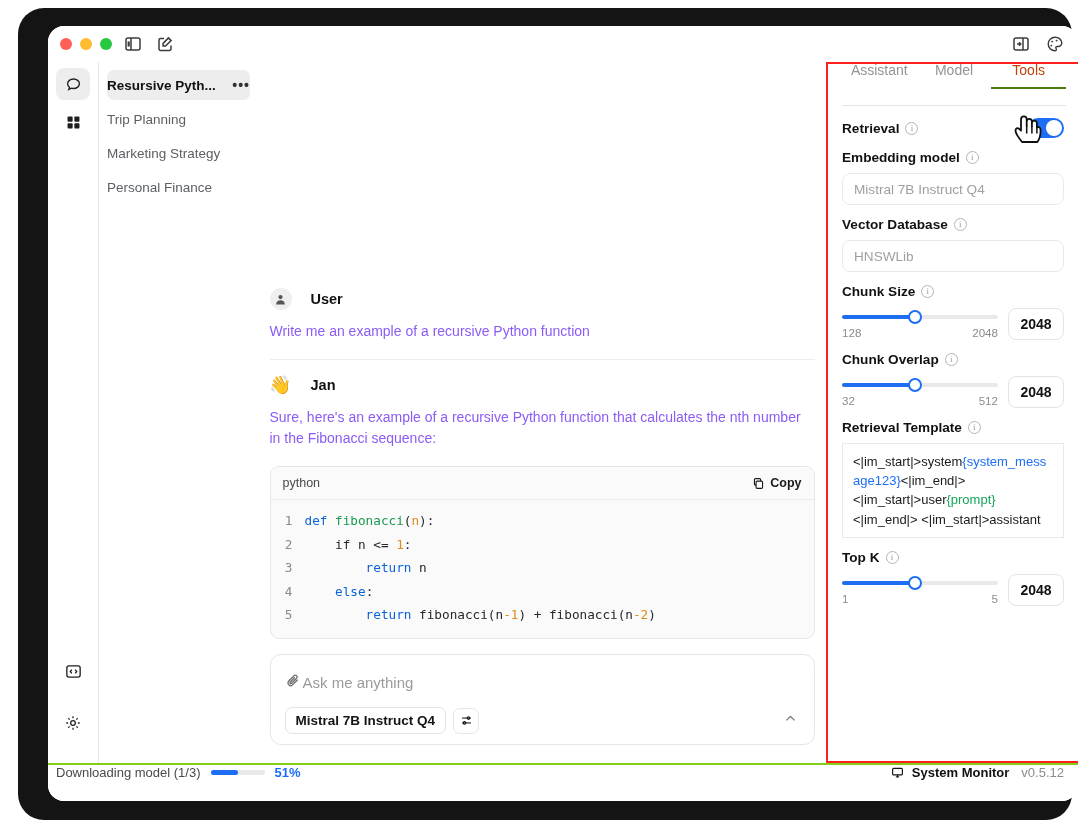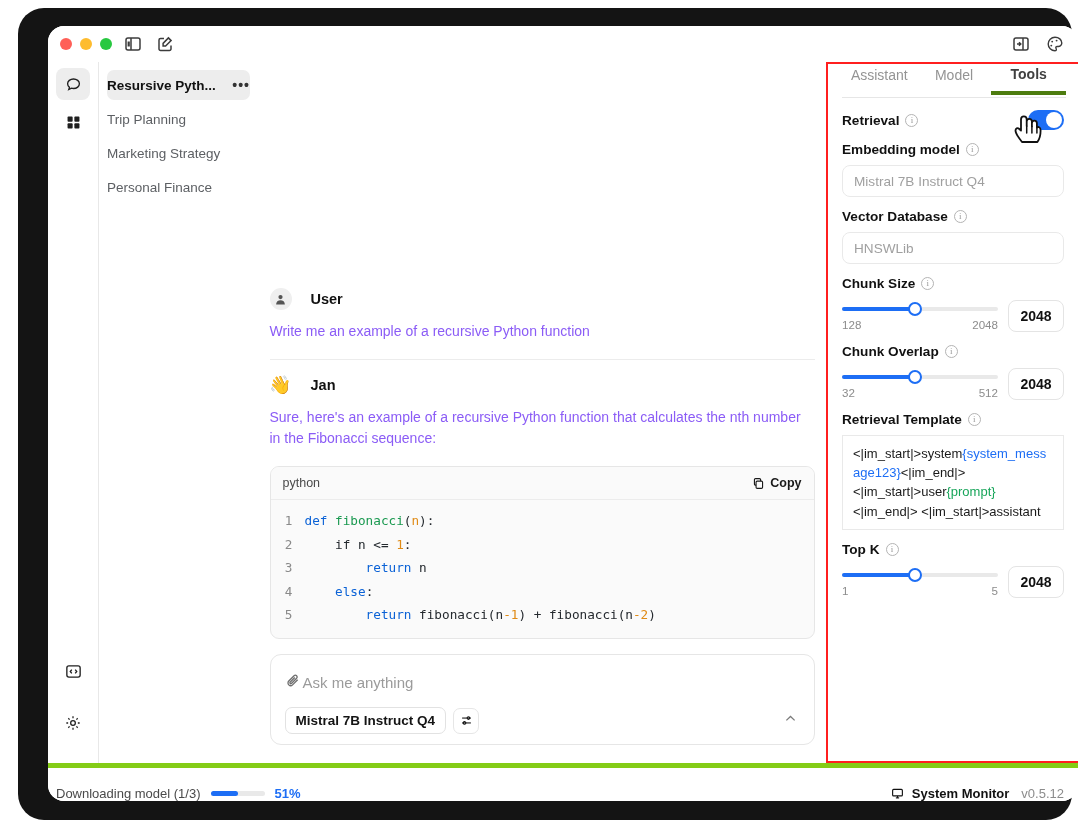--- a/index.html
+++ b/index.html
@@ -141,25 +141,25 @@
 
   
   .rpanel {
     width: 252px; flex: 0 0 252px; background: #fff;
     border: 2px solid #ff1f1f; border-top: none; border-right: none;
     position: relative; padding: 0 14px; overflow: hidden;
   }
   .rpanel-border-top {
     position: absolute; left: -2px; right: 0; top: 0; height: 2px; background: #ff1f1f;
   }
-  .tabs { display: flex; align-items: center; height: 36px; border-bottom: 1px solid #e6e6e6;
+  .tabs { display: flex; align-items: flex-start; height: 44px; border-bottom: 1px solid #e6e6e6;
     margin: 0 -2px 0 0; }
   .tab { flex: 1 1 0; text-align: center; font-size: 14px; color: #949494;
     padding-bottom: 9px; cursor: pointer; }
-  .tab.active { color: #404040; font-weight: bold; border-bottom: 4px solid #4d7c0f;
+  .tab.active { color: #c2410c; font-weight: normal; border-bottom: 2px solid #4d7c0f;
     margin-bottom: -1px; }
 
   .field { margin-top: 12px; }
   .flabel { display: flex; align-items: center; gap: 6px; font-size: 13.6px;
     font-weight: bold; color: #111; }
   .info-i { width: 13px; height: 13px; flex: 0 0 13px; border: 1px solid #b4b4b4;
     border-radius: 50%; color: #9a9a9a; font-size: 9px; line-height: 11px;
     text-align: center; font-weight: normal; font-family: "Liberation Serif", serif; }
   .finput {
     margin-top: 8px; height: 32px; border: 1px solid #e9e9e9; border-radius: 8px;
@@ -194,22 +194,22 @@
   .template-box {
     margin-top: 8px; border: 1px solid #e9e9e9; border-radius: 0;
     padding: 8px 10px; font-size: 13px; line-height: 1.48; color: #1a1a1a;
     word-break: break-word; cursor: text;
   }
   .tok-blue { color: #1d6ef5; }
   .tok-green { color: #18a55a; }
 
   
   .statusbar {
-    flex: 0 0 38px; height: 38px; border-top: 5px solid #84cc16;
-    display: flex; align-items: flex-end; justify-content: space-between;
+    flex: 0 0 38px; height: 38px; border-top: 2px solid #84cc16;
+    display: flex; align-items: flex-start; justify-content: space-between;
     padding: 0 14px 0 8px; background: #fff;
   }
   .dl { display: flex; align-items: center; gap: 10px; }
   .dl-text { font-size: 13px; color: #4a4a4a; }
   .dl-track { width: 54px; height: 5px; border-radius: 3px; background: #e9e9e9;
     position: relative; }
   .dl-fill { position: absolute; left: 0; top: 0; height: 5px; border-radius: 3px;
     background: #1d6ef5; }
   .dl-pct { font-size: 13px; color: #1d6ef5; font-weight: bold; }
   .sb-right { display: flex; align-items: center; gap: 12px; }

